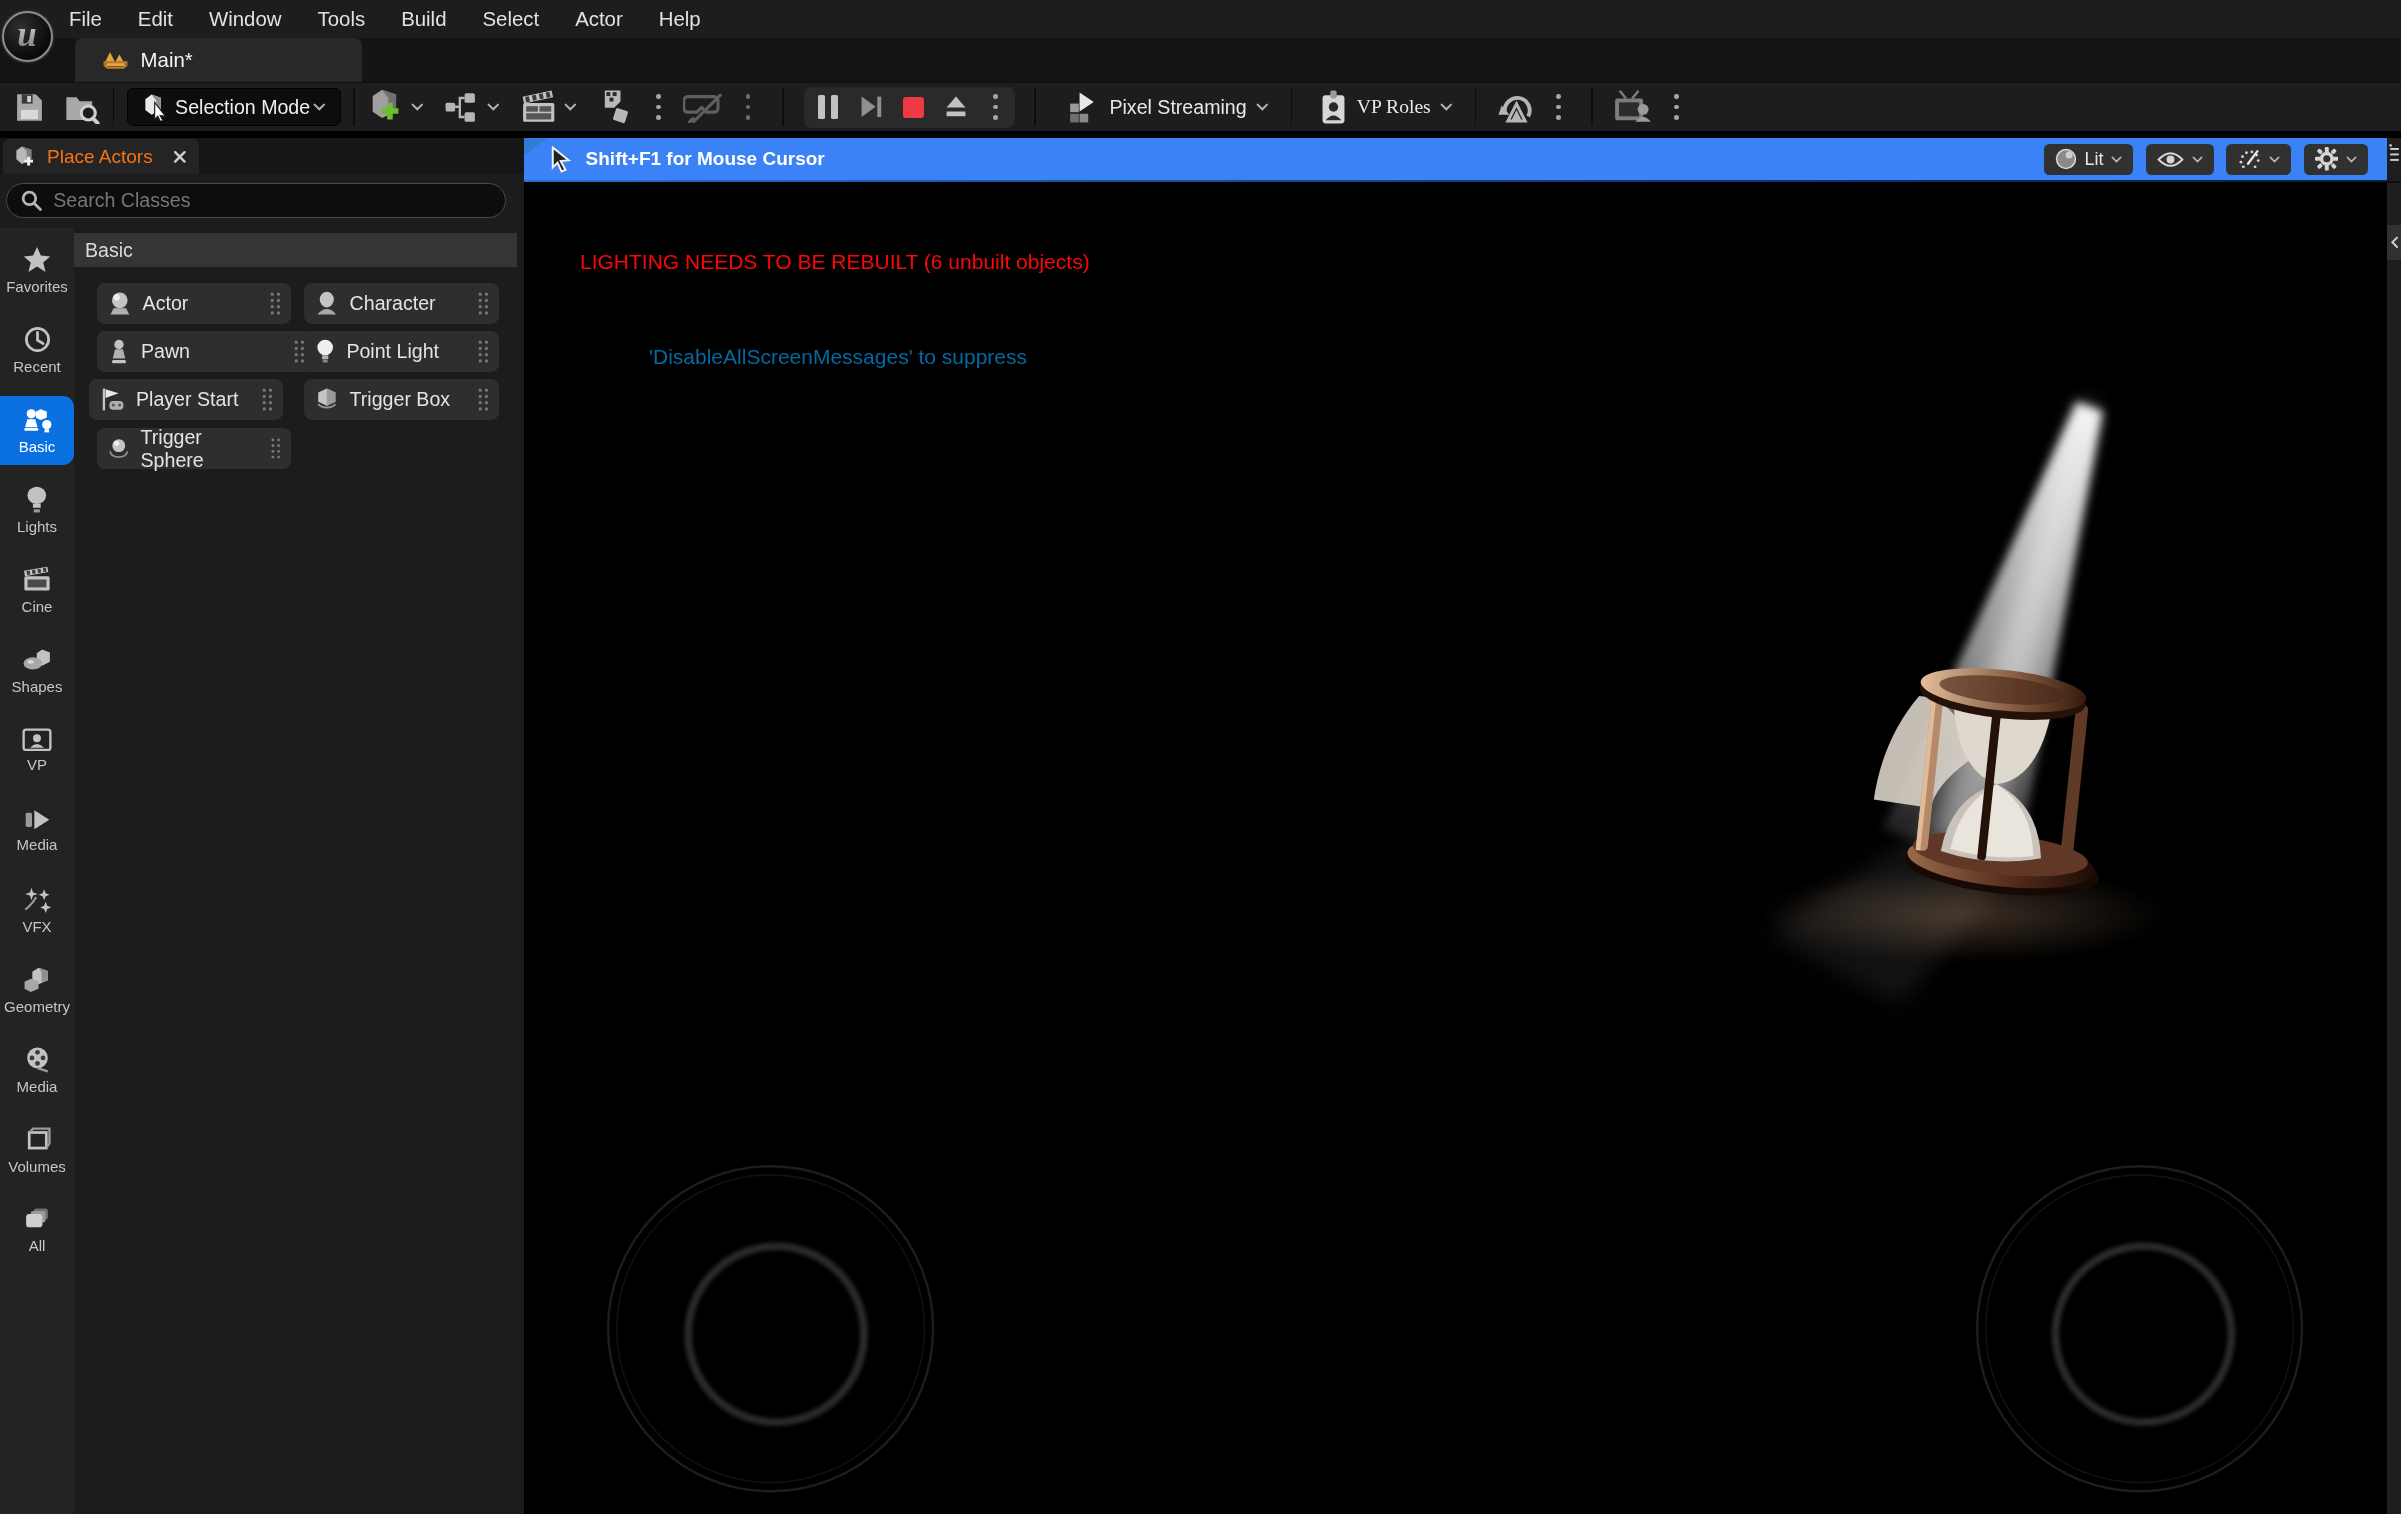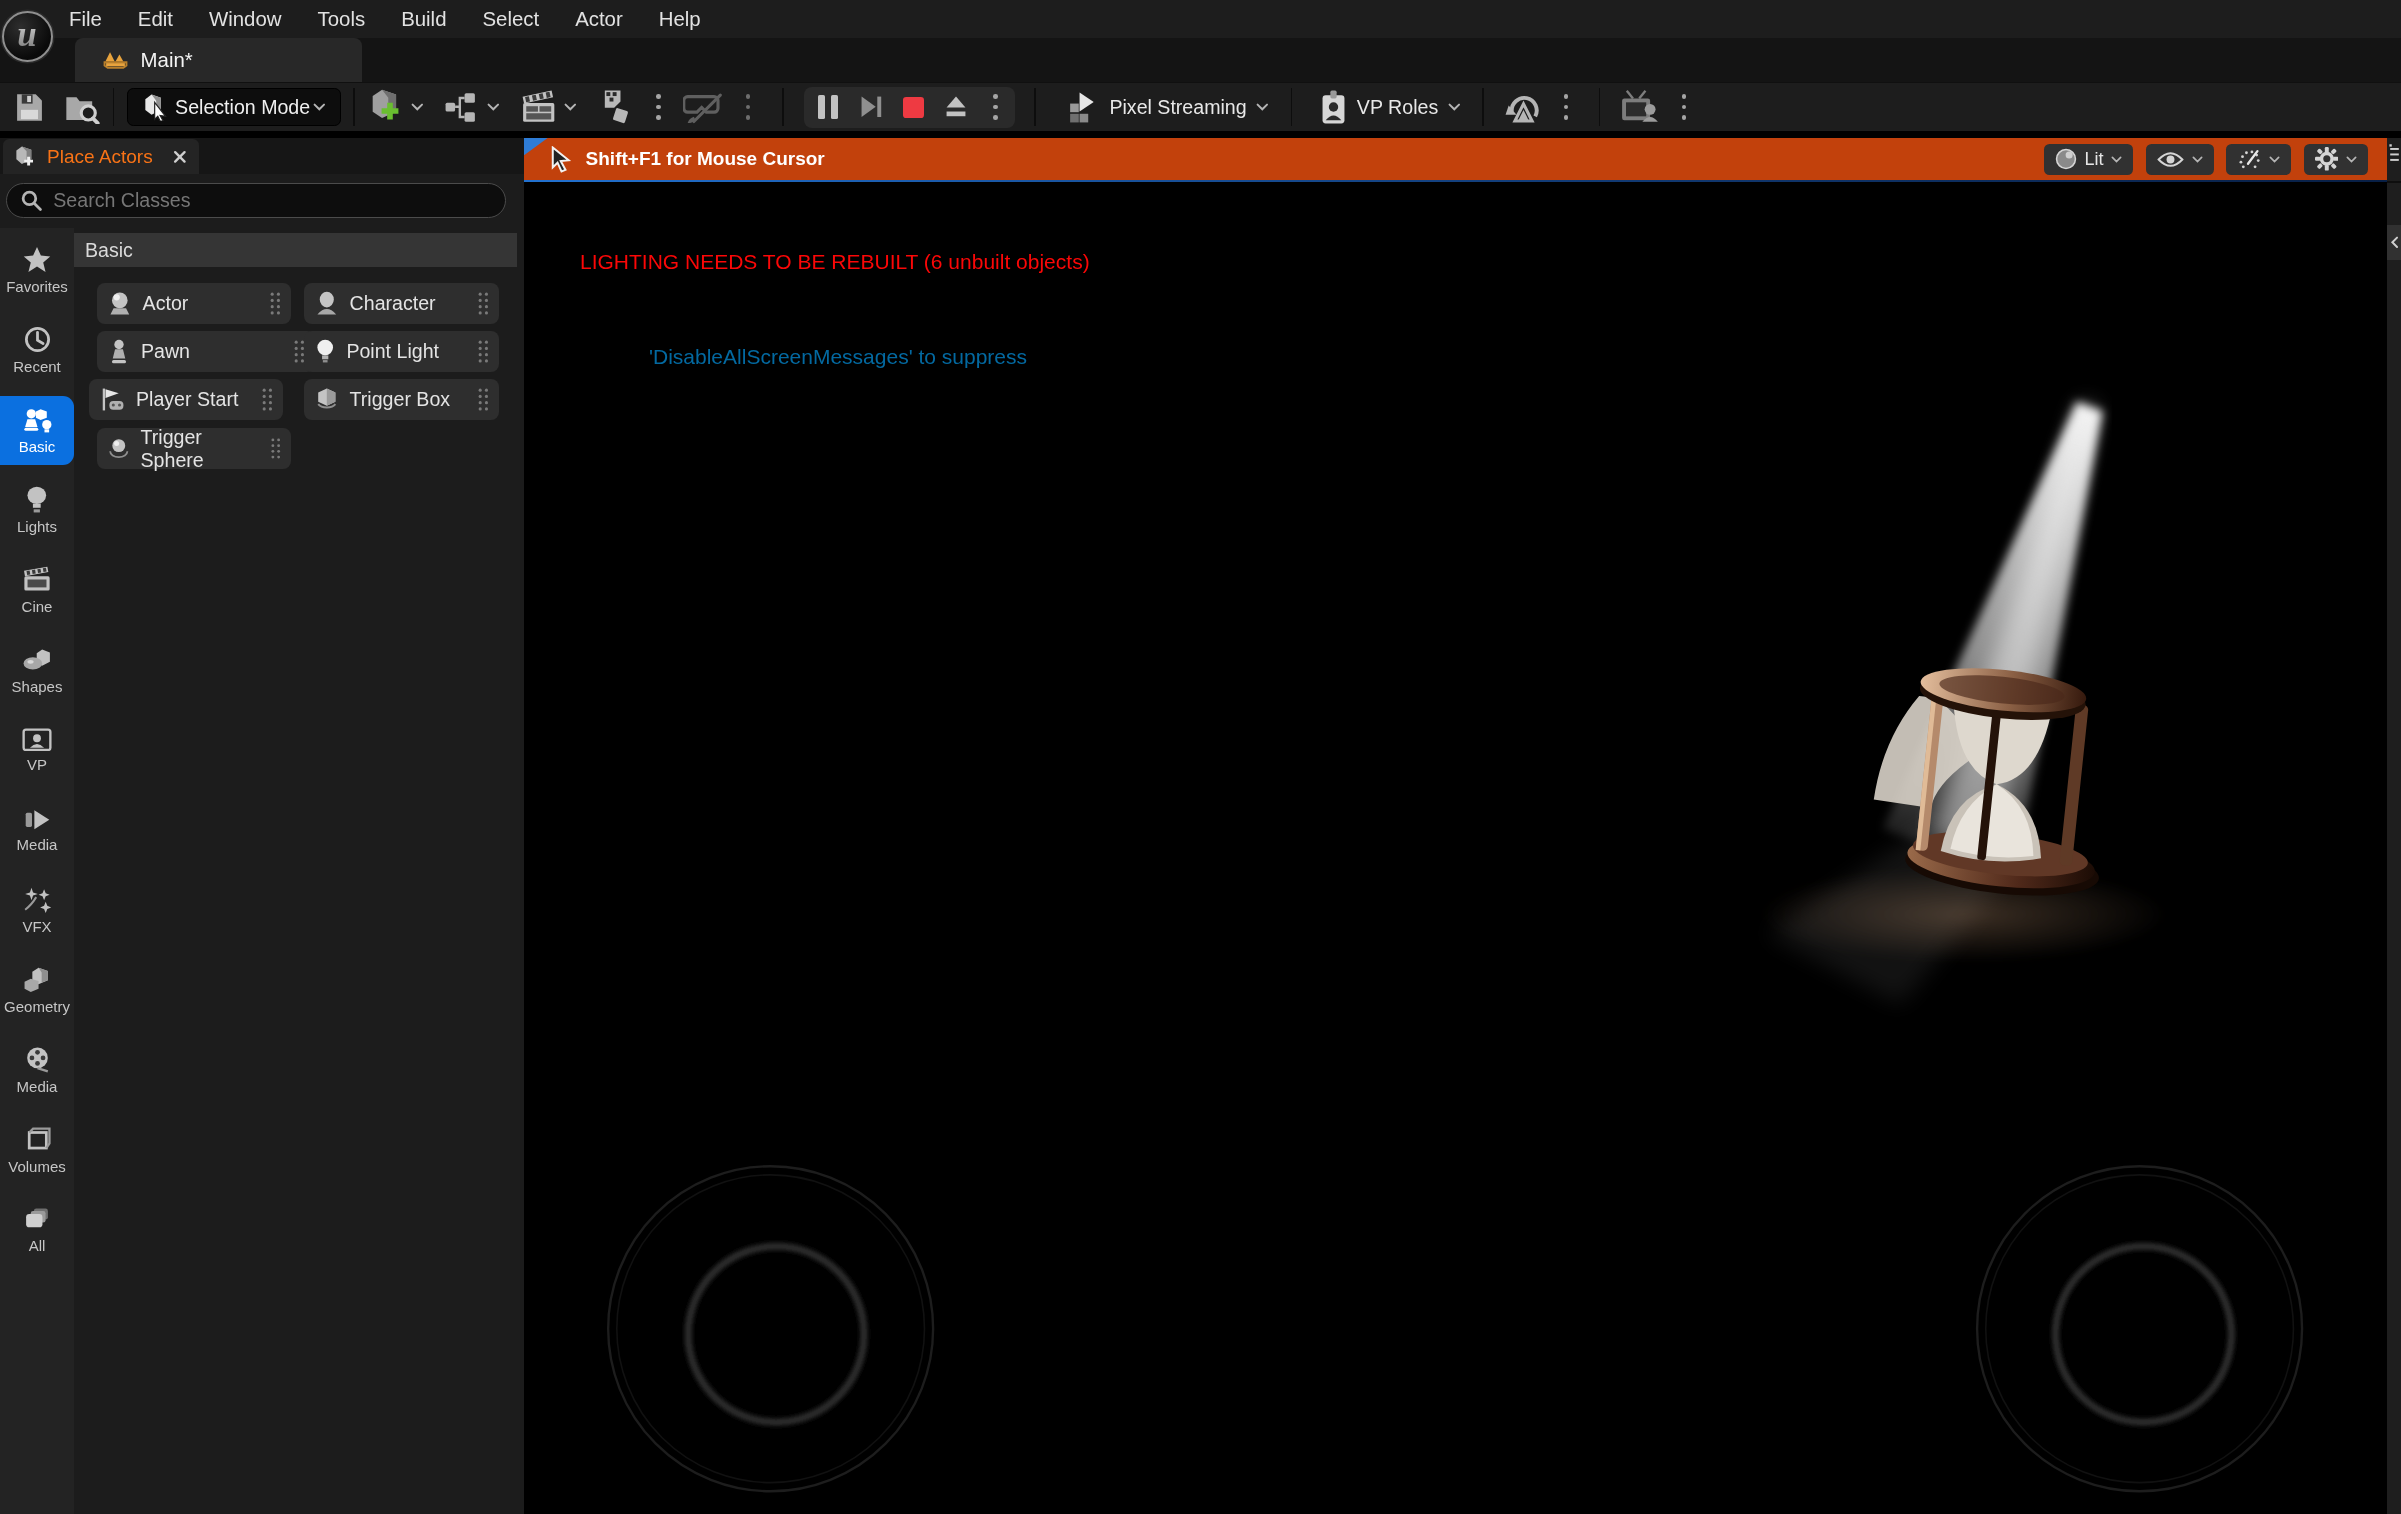--- a/index.html
+++ b/index.html
@@ -58,21 +58,21 @@
   
   #cat-sidebar{left:0;top:228px;width:74px;height:1287px;background:#232323;display:flex;flex-direction:column;
           align-items:stretch;padding-top:7.9px;box-sizing:border-box;}
   .cat-item{height:69px;margin-bottom:11px;display:flex;flex-direction:column;align-items:center;justify-content:center;gap:4.7px;flex:none;}
   .cat-item .lbl{font-size:15px;color:#c6c6c6;}
   .cat-item.active{background:#0b70e0;border-radius:0 11px 11px 0;}
   .cat-item.active .lbl{color:#fff;}
 
   
   #viewport{left:524px;top:138px;width:1863px;height:1376px;background:#000;overflow:hidden;}
-  #vp-header{left:524px;top:138px;width:1863px;height:42px;background:#c2410c;display:flex;align-items:center;padding-left:23.6px;box-sizing:border-box;gap:11px;}
+  #vp-header{left:524px;top:138px;width:1863px;height:42px;background:#3b82f6;display:flex;align-items:center;padding-left:23.6px;box-sizing:border-box;gap:11px;}
   #vp-hint{font-size:19px;font-weight:bold;color:#fff;}
   #vp-blueline{left:524px;top:180px;width:1863px;height:2.4px;background:linear-gradient(90deg,#2271cf,#123c77 55%,#081f45);}
   #vp-ctrls{position:absolute;right:19px;top:5.5px;display:flex;gap:12.6px;}
   .vp-btn{background:#313131;border-radius:5.5px;height:31px;display:flex;align-items:center;gap:7.9px;padding:0 11px;font-size:18px;color:#e6e6e6;}
   .msg{position:absolute;font-size:21px;white-space:nowrap;}
   #msg1{left:580px;top:250px;color:#fb0707;}
   #msg2{left:580px;top:298px;color:#efefef;}
   #msg3{left:649px;top:345px;color:#0369a1;}
 
   
@@ -246,21 +246,21 @@
         <rect x="16" y="29" width="11" height="11" fill="#8a8a8a"></rect>
         <polygon points="16,2 34,14 16,26" fill="#e6e6e6"></polygon>
       </svg>
       <span>Pixel Streaming</span>
       <svg class="chev" width="12.6" height="7.9" viewBox="0 0 16 10">
           <polyline points="2,2 8,8 14,2" fill="none" stroke="#b5b5b5" stroke-width="2.5" stroke-linecap="round"></polyline>
         </svg>
     </div>
     <div class="sep" style="margin-left:17.3px;"></div>
 
-    <div class="dd-btn" style="margin-left:11px;">
+    <div class="dd-btn" style="margin-left:11px;font-family:Liberation Serif, serif;">
       <svg width="27" height="36" viewBox="0 0 34 46">
         <rect x="3" y="8" width="28" height="36" rx="4" fill="#d6d6d6"></rect>
         <rect x="13" y="2" width="8" height="10" rx="2" fill="#9a9a9a"></rect>
         <circle cx="17" cy="23" r="6" fill="#2a2a2a"></circle>
         <path d="M7 40 q10 -12 20 0 z" fill="#2a2a2a"></path>
       </svg>
       <span>VP Roles</span>
       <svg class="chev" width="12.6" height="7.9" viewBox="0 0 16 10">
           <polyline points="2,2 8,8 14,2" fill="none" stroke="#b5b5b5" stroke-width="2.5" stroke-linecap="round"></polyline>
         </svg>

